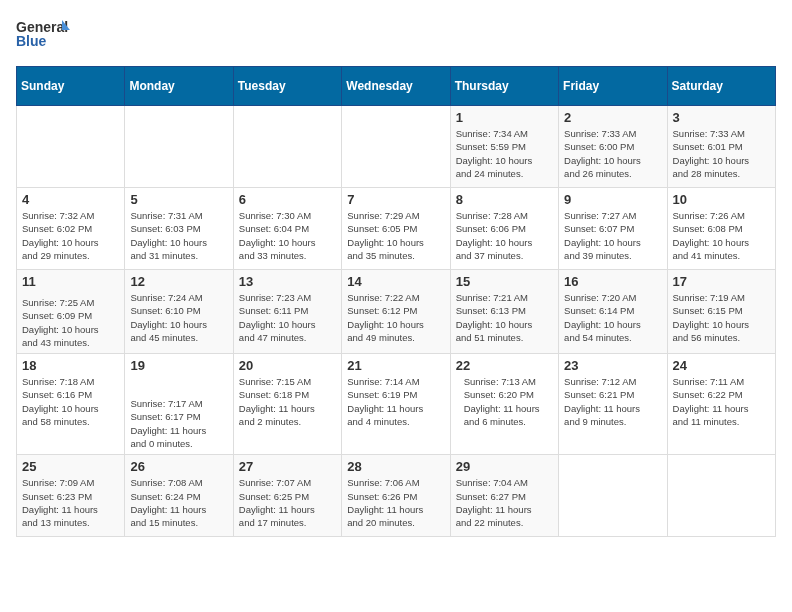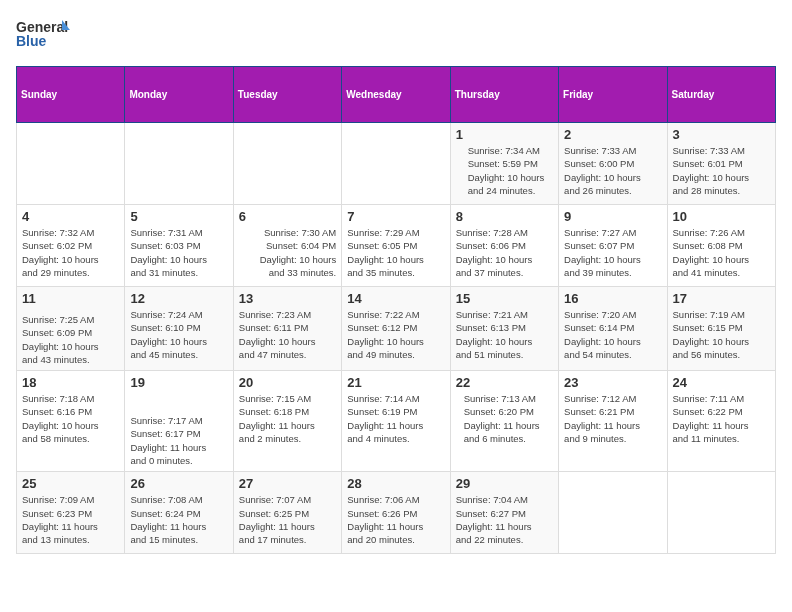--- a/index.html
+++ b/index.html
@@ -32,25 +32,25 @@
     .location {
       font-size: 14px;
       color: #555;
     }
     table {
       width: 100%;
       border-collapse: collapse;
       table-layout: fixed;
     }
     thead th {
-      background-color: #a21caf;
+      background-color: #0369a1;
       color: #fff;
-      font-size: 10px;
+      font-size: 12px;
       font-weight: bold;
-      padding: 22px 4px;
+      padding: 12px 4px;
       text-align: left;
       border: 1px solid #1a4a8a;
     }
     tbody td {
       vertical-align: top;
       border: 1px solid #ddd;
       padding: 4px 5px;
       height: 82px;
       background: #fff;
     }
@@ -102,21 +102,21 @@
       </tr>
   </thead>
   <tbody id="calendar-body">
   <tr>
         <td class="empty-cell"></td>
         <td class="empty-cell"></td>
         <td class="empty-cell"></td>
         <td class="empty-cell"></td>
         <td>
           <div class="day-number">1</div>
-          <div class="day-info" style="white-space: pre-line; margin-left: 12px;">Sunrise: 7:34 AM
+          <div class="day-info" style="white-space: pre-line;">Sunrise: 7:34 AM
 Sunset: 5:59 PM
 Daylight: 10 hours
 and 24 minutes.</div>
         </td>
         <td>
           <div class="day-number">2</div>
           <div class="day-info" style="white-space: pre-line;">Sunrise: 7:33 AM
 Sunset: 6:00 PM
 Daylight: 10 hours
 and 26 minutes.</div>
@@ -139,21 +139,21 @@
         </td>
         <td>
           <div class="day-number">5</div>
           <div class="day-info" style="white-space: pre-line;">Sunrise: 7:31 AM
 Sunset: 6:03 PM
 Daylight: 10 hours
 and 31 minutes.</div>
         </td>
         <td>
           <div class="day-number">6</div>
-          <div class="day-info" style="white-space: pre-line; text-align: right;">Sunrise: 7:30 AM
+          <div class="day-info" style="white-space: pre-line;">Sunrise: 7:30 AM
 Sunset: 6:04 PM
 Daylight: 10 hours
 and 33 minutes.</div>
         </td>
         <td>
           <div class="day-number">7</div>
           <div class="day-info" style="white-space: pre-line;">Sunrise: 7:29 AM
 Sunset: 6:05 PM
 Daylight: 10 hours
 and 35 minutes.</div>

